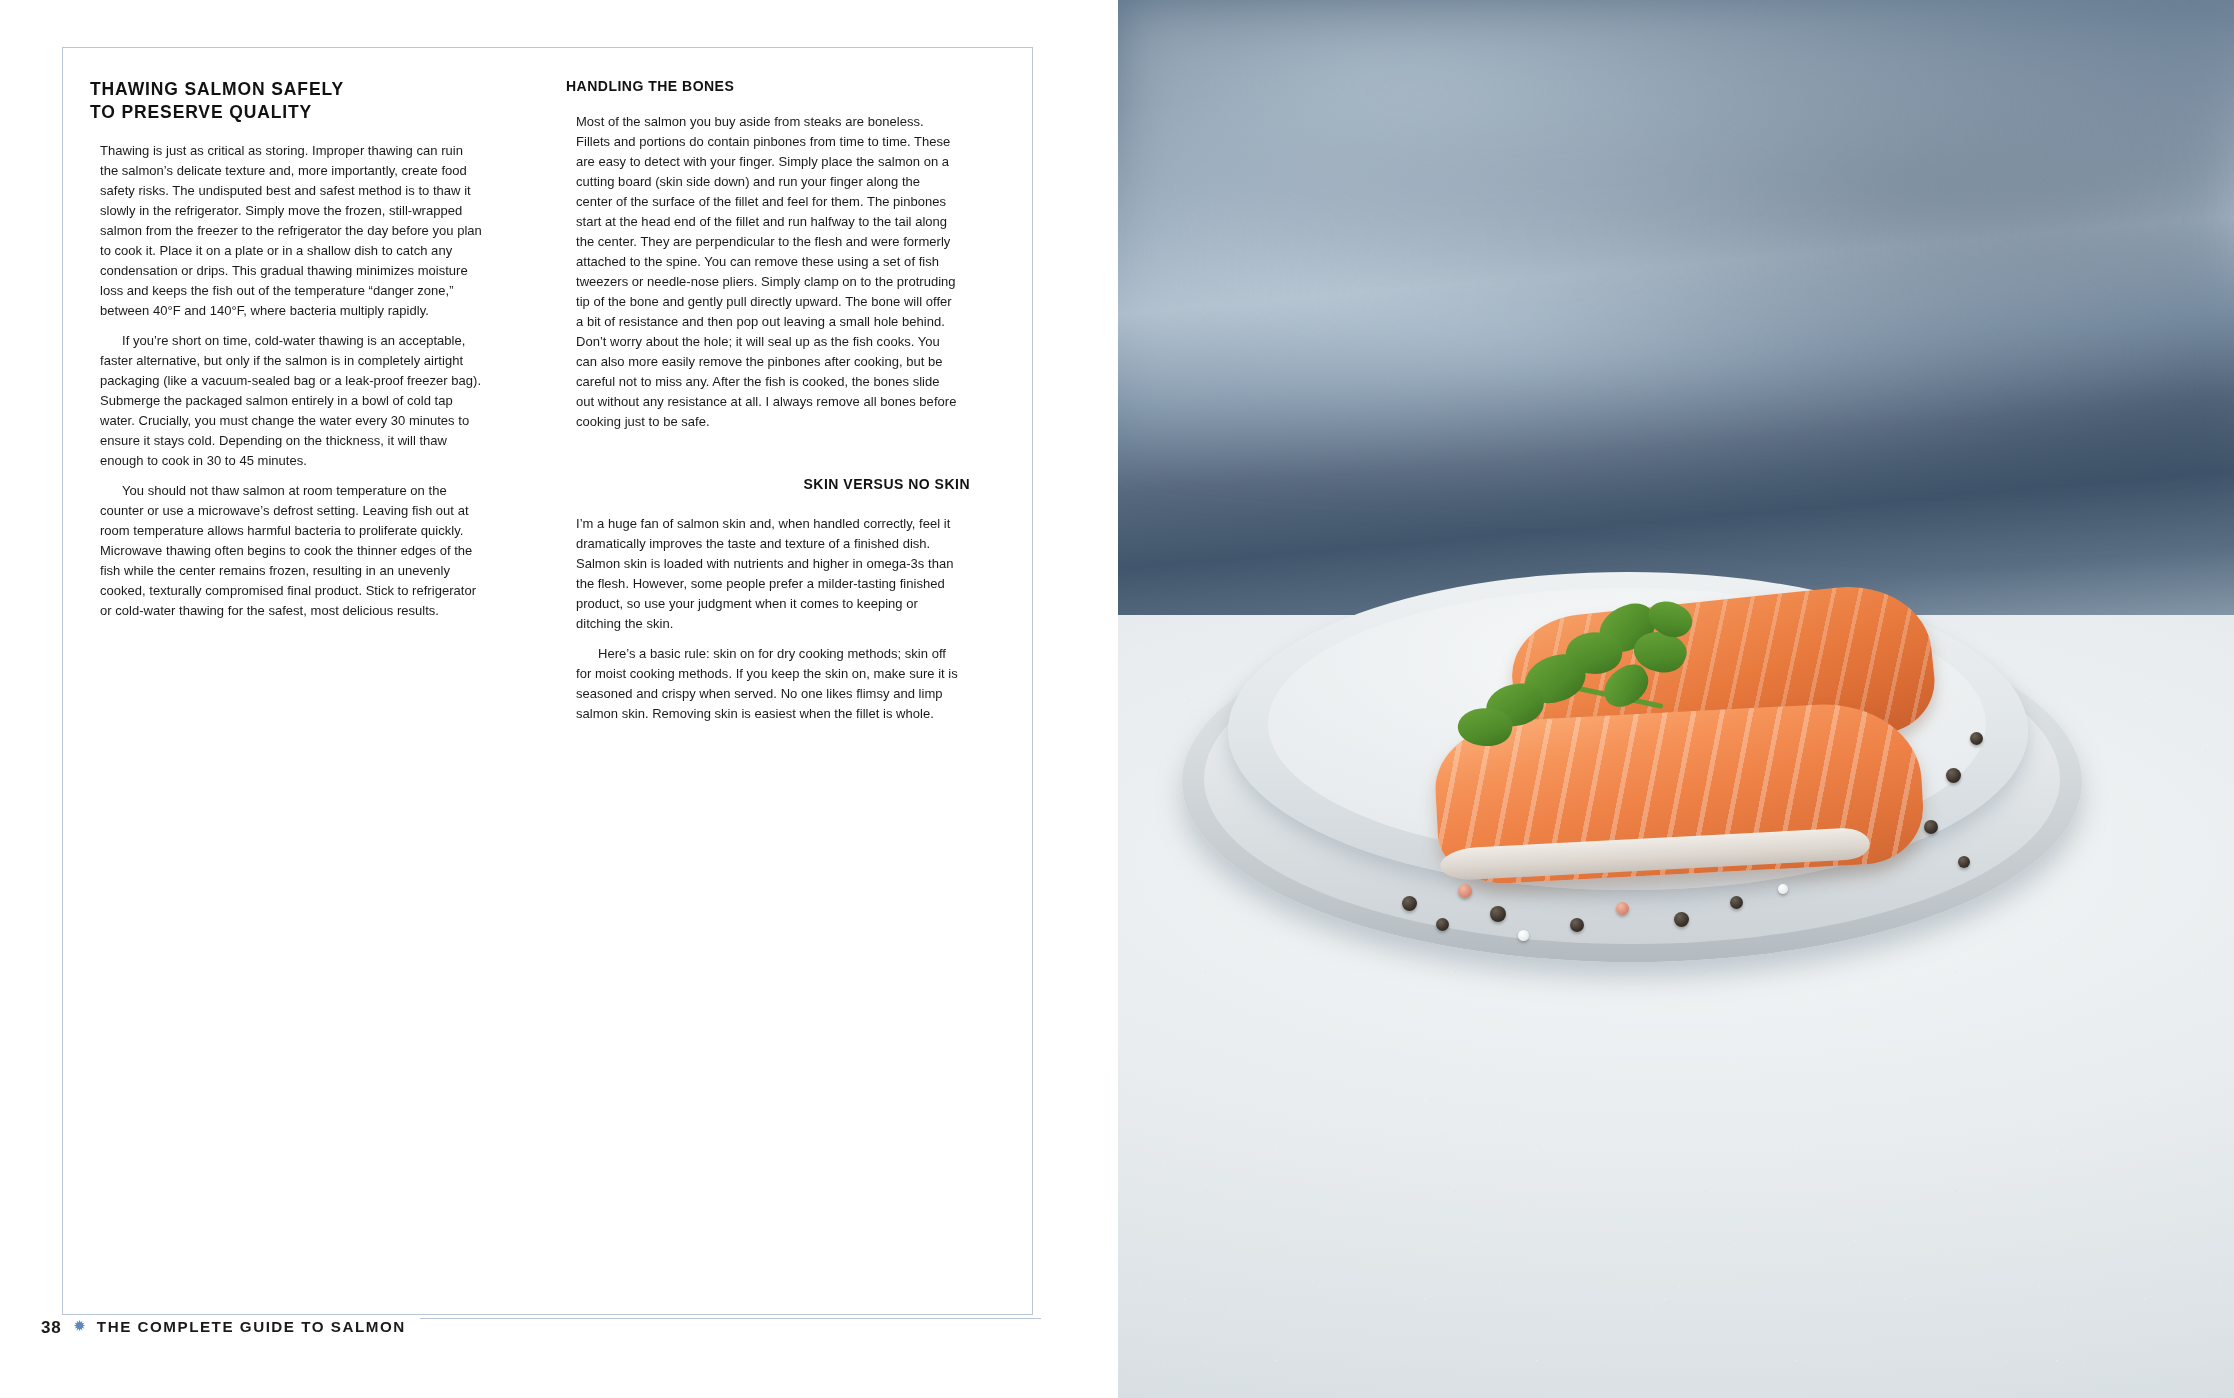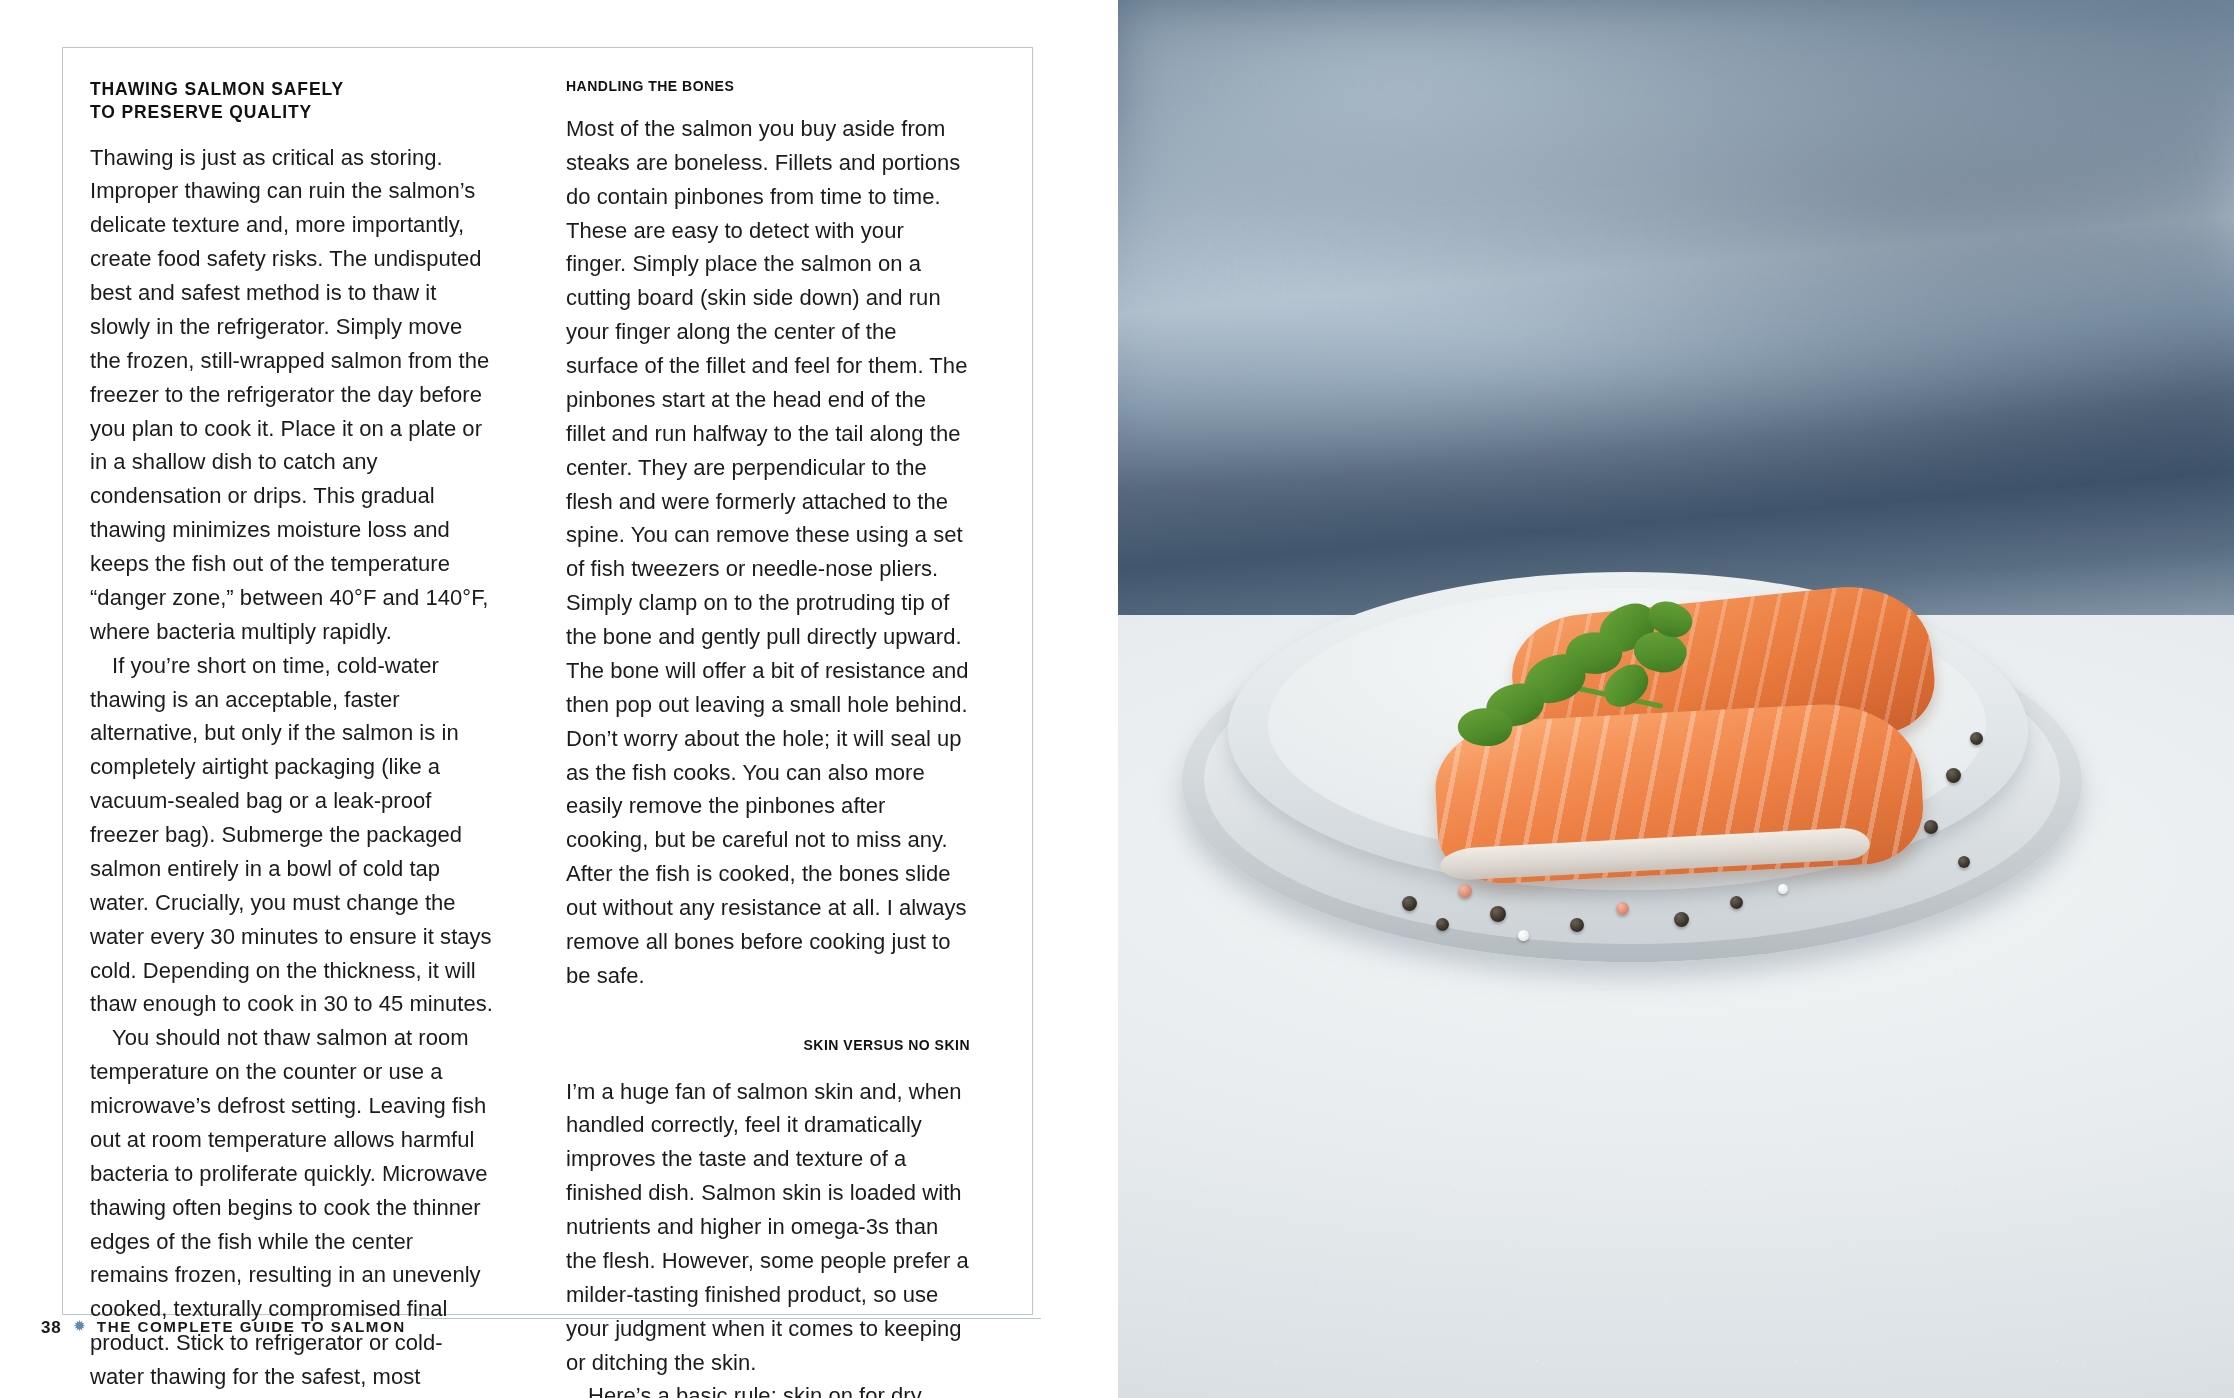--- a/index.html
+++ b/index.html
@@ -66,23 +66,23 @@
     letter-spacing: 0.05em;
     line-height: 1.3;
     margin-bottom: 17px;
   }
   h2.section-head.second {
     margin-top: 44px;
     margin-bottom: 20px;
     text-align: right;
   }
   p.body {
-    font-size: 22px;
+    font-size: 13px;
     line-height: 1.54;
-    margin: 0;
+    margin: 10px;
     color: #1b1b1b;
     letter-spacing: 0.002em;
   }
   p.body + p.body {
     text-indent: 22px;
     margin-top: 0;
   }
 
   
   .footer {

